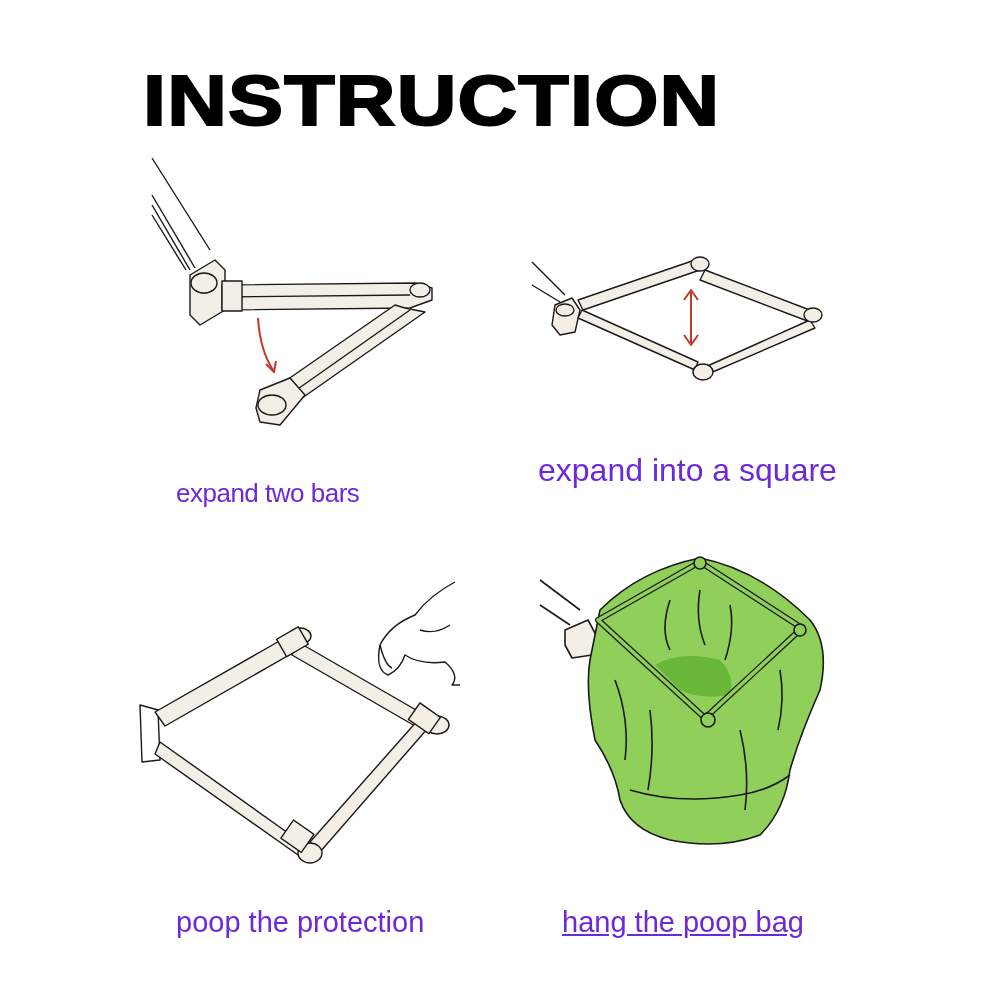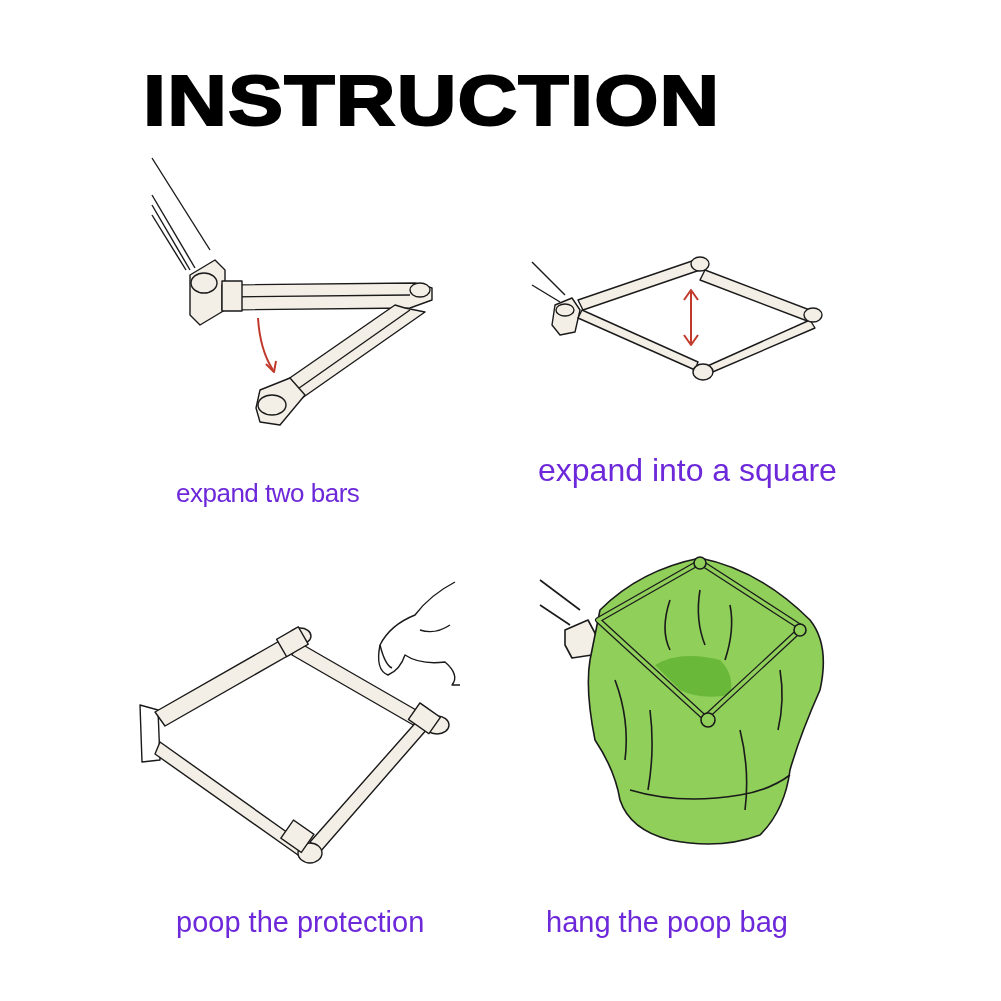--- a/index.html
+++ b/index.html
@@ -120,13 +120,13 @@
     <path d="M150 50 Q140 80 150 100" fill="none"></path>
     <path d="M180 40 Q175 70 185 95" fill="none"></path>
     <path d="M210 55 Q215 80 205 110" fill="none"></path>
     <path d="M95 130 Q110 170 105 210" fill="none"></path>
     <path d="M130 160 Q135 200 128 240" fill="none"></path>
     <path d="M220 180 Q230 220 225 260" fill="none"></path>
     <path d="M260 120 Q265 150 258 180" fill="none"></path>
     <path d="M110 240 Q160 255 220 245 Q250 240 270 225" fill="none"></path>
   </svg>
 </div>
-<div class="caption" style="left:546px; top:908px; font-size:29px;">hang the poop bag</div>
+<div class="caption" style="left:562px; top:908px; font-size:29px;text-decoration:underline;">hang the poop bag</div>
 
 </body></html>

